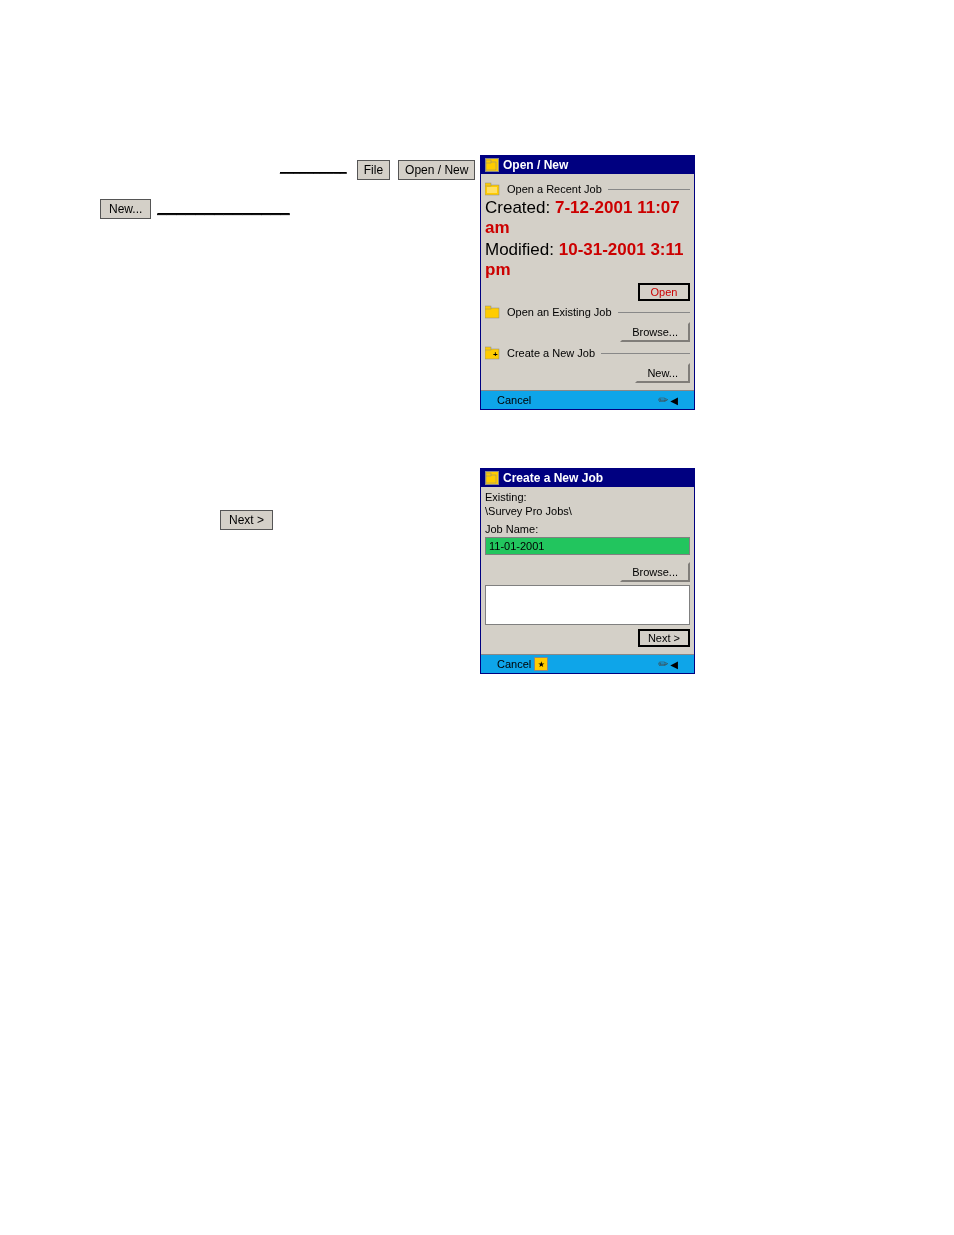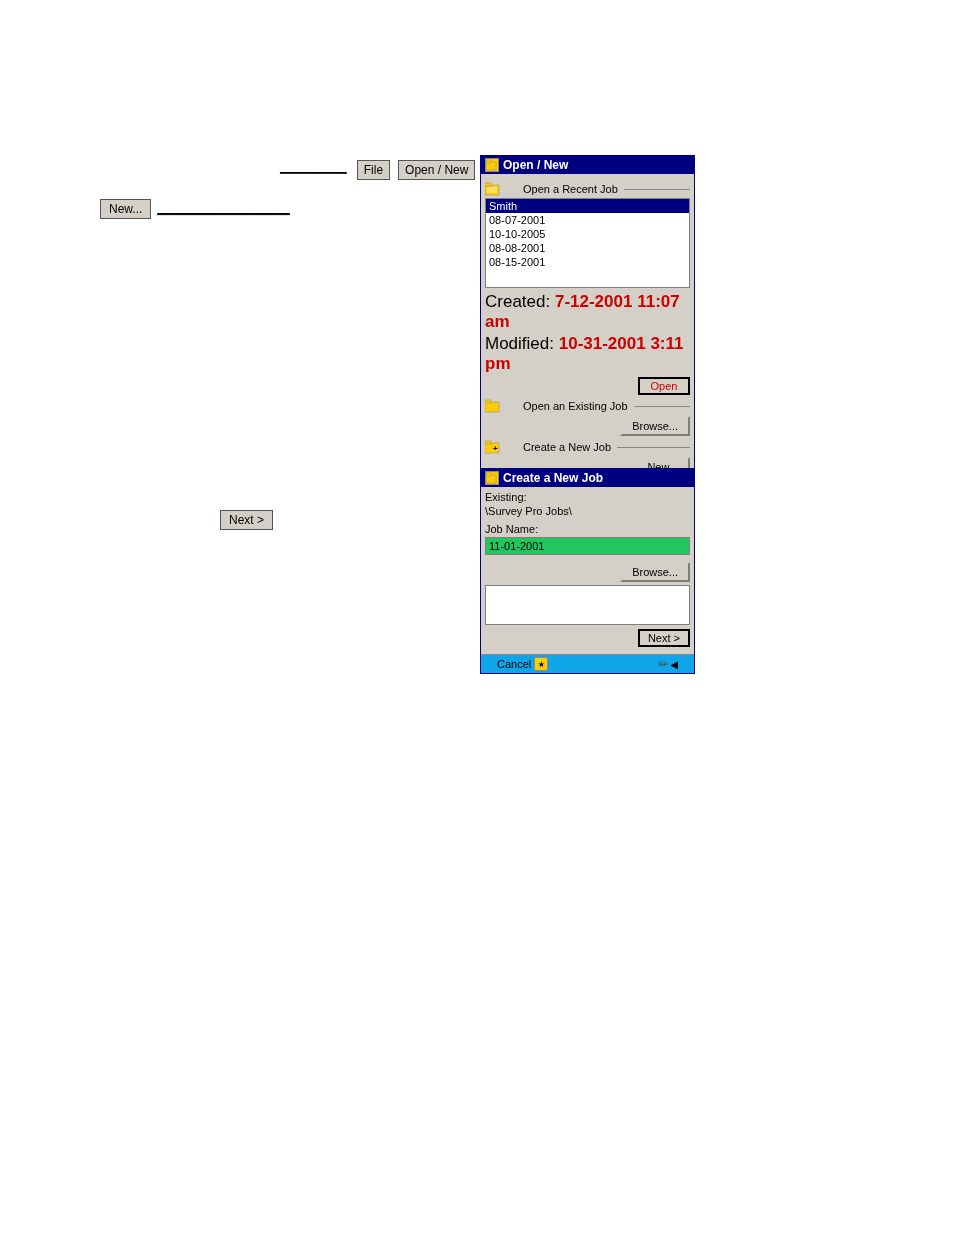--- a/index.html
+++ b/index.html
@@ -78,21 +78,20 @@
     .section-line {
       flex: 1;
       height: 1px;
       background: #888;
     }
 
     .section-label {
       font-size: 11px;
       white-space: nowrap;
       padding: 0 2px;
-      margin-left: 16px;
     }
 
     .recent-list {
       background: #fff;
       border: 1px solid #808080;
       height: 90px;
       overflow-y: auto;
       margin-bottom: 4px;
     }
 
@@ -260,27 +259,20 @@
     <div class="section-header">
       <svg class="folder-svg" viewBox="0 0 16 14">
         <rect x="0" y="3" width="14" height="10" fill="#ffcc00" stroke="#888" stroke-width="0.5"></rect>
         <rect x="0" y="1" width="6" height="3" fill="#ffcc00" stroke="#888" stroke-width="0.5"></rect>
         <rect x="2" y="5" width="10" height="6" fill="#ffe066" stroke="none"></rect>
       </svg>
       <span class="section-label">Open a Recent Job</span>
       <div class="section-line"></div>
     </div>
 
-    <div class="recent-list">
-      <div class="recent-list-item selected">Smith</div>
-      <div class="recent-list-item">08-07-2001</div>
-      <div class="recent-list-item">10-10-2005</div>
-      <div class="recent-list-item">08-08-2001</div>
-      <div class="recent-list-item">08-15-2001</div>
-    </div>
 
     <div class="info-text">
       <span>Created:</span> <span class="bold">7-12-2001  11:07 am</span>
     </div>
     <div class="info-text">
       <span>Modified:</span> <span class="bold">10-31-2001  3:11 pm</span>
     </div>
 
     <div class="dialog-btn-row">
       <button class="win-button default-btn red-text">Open</button>

